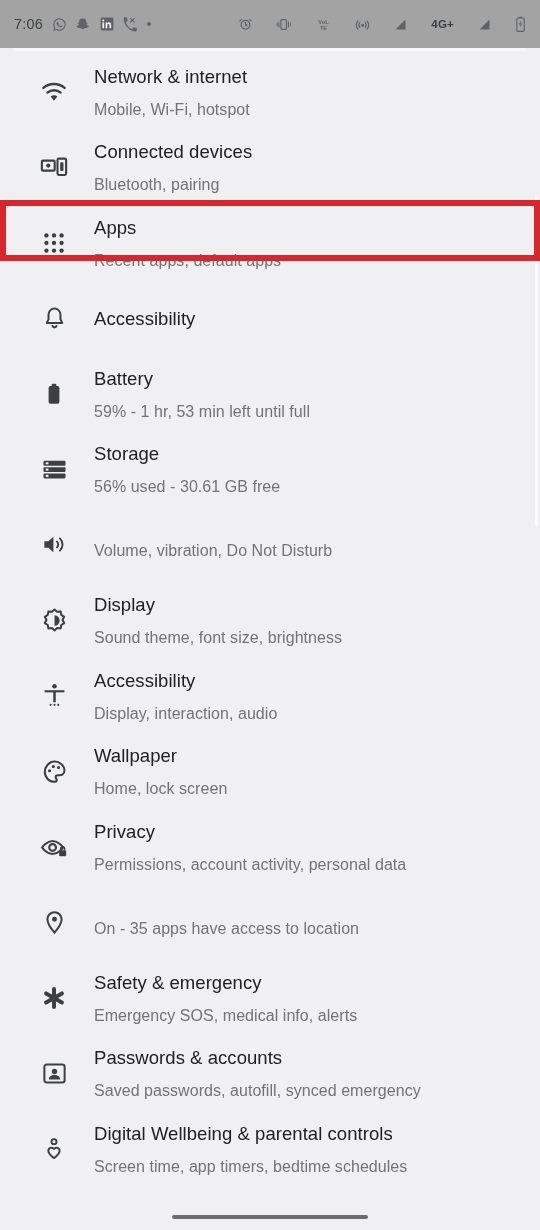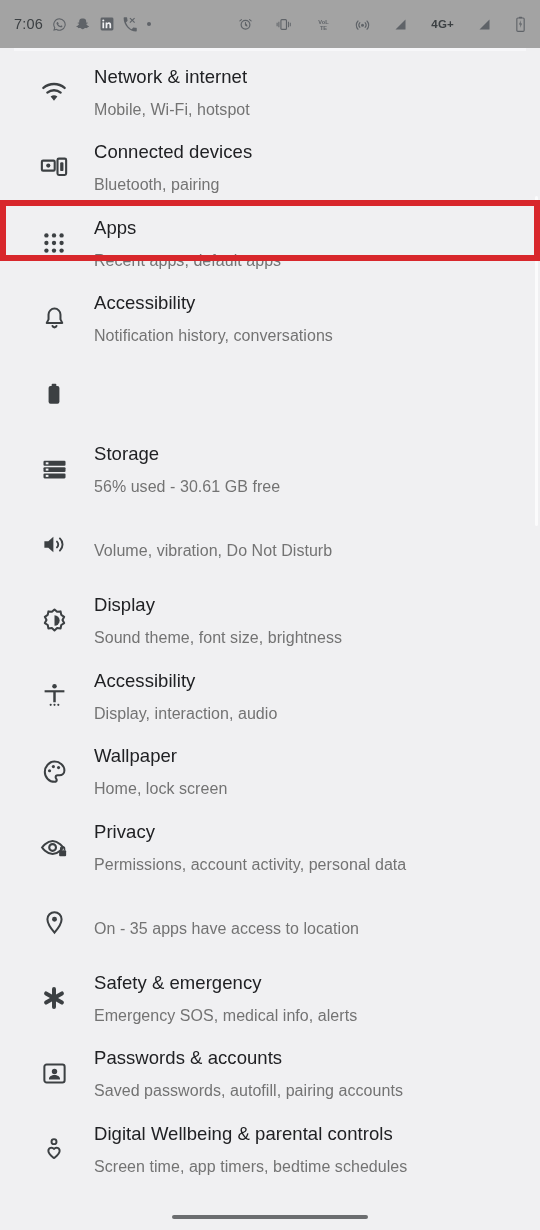--- a/index.html
+++ b/index.html
@@ -288,30 +288,33 @@
 
   <div class="row">
     <div class="row-icon">
       <svg width="27" height="27" viewBox="0 0 24 24">
           <path fill="none" stroke="#3c4043" stroke-width="1.8" stroke-linejoin="round" d="M12 3.2a5.3 5.3 0 015.3 5.3v4.3l1.6 3.1H5.1l1.6-3.1V8.5A5.3 5.3 0 0112 3.2z"></path>
           <path fill="none" stroke="#3c4043" stroke-width="1.8" stroke-linecap="round" d="M10.2 18.6a1.9 1.9 0 003.6 0"></path>
         </svg>
     </div>
     <div class="row-text">
       <div class="row-title">Accessibility</div>
-      <div class="row-sub">Notification history, conversations</div>
     </div>
   </div>
 
   <div class="row">
     <div class="row-icon">
       <svg width="26" height="26" viewBox="0 0 24 24">
           <rect x="7" y="4.6" width="10" height="16.4" rx="1.8" fill="#3c4043"></rect>
           <rect x="9.8" y="2.6" width="4.4" height="2.4" rx="0.9" fill="#3c4043"></rect>
         </svg>
+    </div>
+    <div class="row-text">
+      <div class="row-title">Battery</div>
+      <div class="row-sub">59% - 1 hr, 53 min left until full</div>
     </div>
   </div>
 
   <div class="row">
     <div class="row-icon">
       <svg width="27" height="27" viewBox="0 0 24 24">
         <rect x="2.2" y="4.3" width="19.6" height="4.4" rx="1" fill="#3c4043"></rect>
         <rect x="2.2" y="9.9" width="19.6" height="4.4" rx="1" fill="#3c4043"></rect>
         <rect x="2.2" y="15.5" width="19.6" height="4.4" rx="1" fill="#3c4043"></rect>
         <rect x="4.2" y="5.6" width="2.4" height="1.8" fill="#f0f0f2"></rect>
@@ -431,21 +434,21 @@
   <div class="row">
     <div class="row-icon">
       <svg width="27" height="27" viewBox="0 0 24 24">
         <rect x="3" y="4" width="18" height="16" rx="2" fill="none" stroke="#3c4043" stroke-width="1.8"></rect>
         <circle cx="12" cy="10.2" r="2.4" fill="#3c4043"></circle>
         <path fill="#3c4043" d="M12 13.4c-2.7 0-4.9 1.5-4.9 3.3v.6h9.8v-.6c0-1.8-2.2-3.3-4.9-3.3z"></path>
       </svg>
     </div>
     <div class="row-text">
       <div class="row-title">Passwords &amp; accounts</div>
-      <div class="row-sub">Saved passwords, autofill, pairing accounts</div>
+      <div class="row-sub">Saved passwords, autofill, synced emergency</div>
     </div>
   </div>
 
   <div class="row">
     <div class="row-icon">
       <svg width="26" height="26" viewBox="0 0 24 24">
         <circle cx="12" cy="5.2" r="2.3" fill="none" stroke="#3c4043" stroke-width="1.8"></circle>
         <path fill="none" stroke="#3c4043" stroke-width="1.8" stroke-linejoin="round" d="M12 20.4c-2.6-2.2-5.2-4.1-5.2-6.6a2.9 2.9 0 015.2-1.8 2.9 2.9 0 015.2 1.8c0 2.5-2.6 4.4-5.2 6.6z"></path>
       </svg>
     </div>

